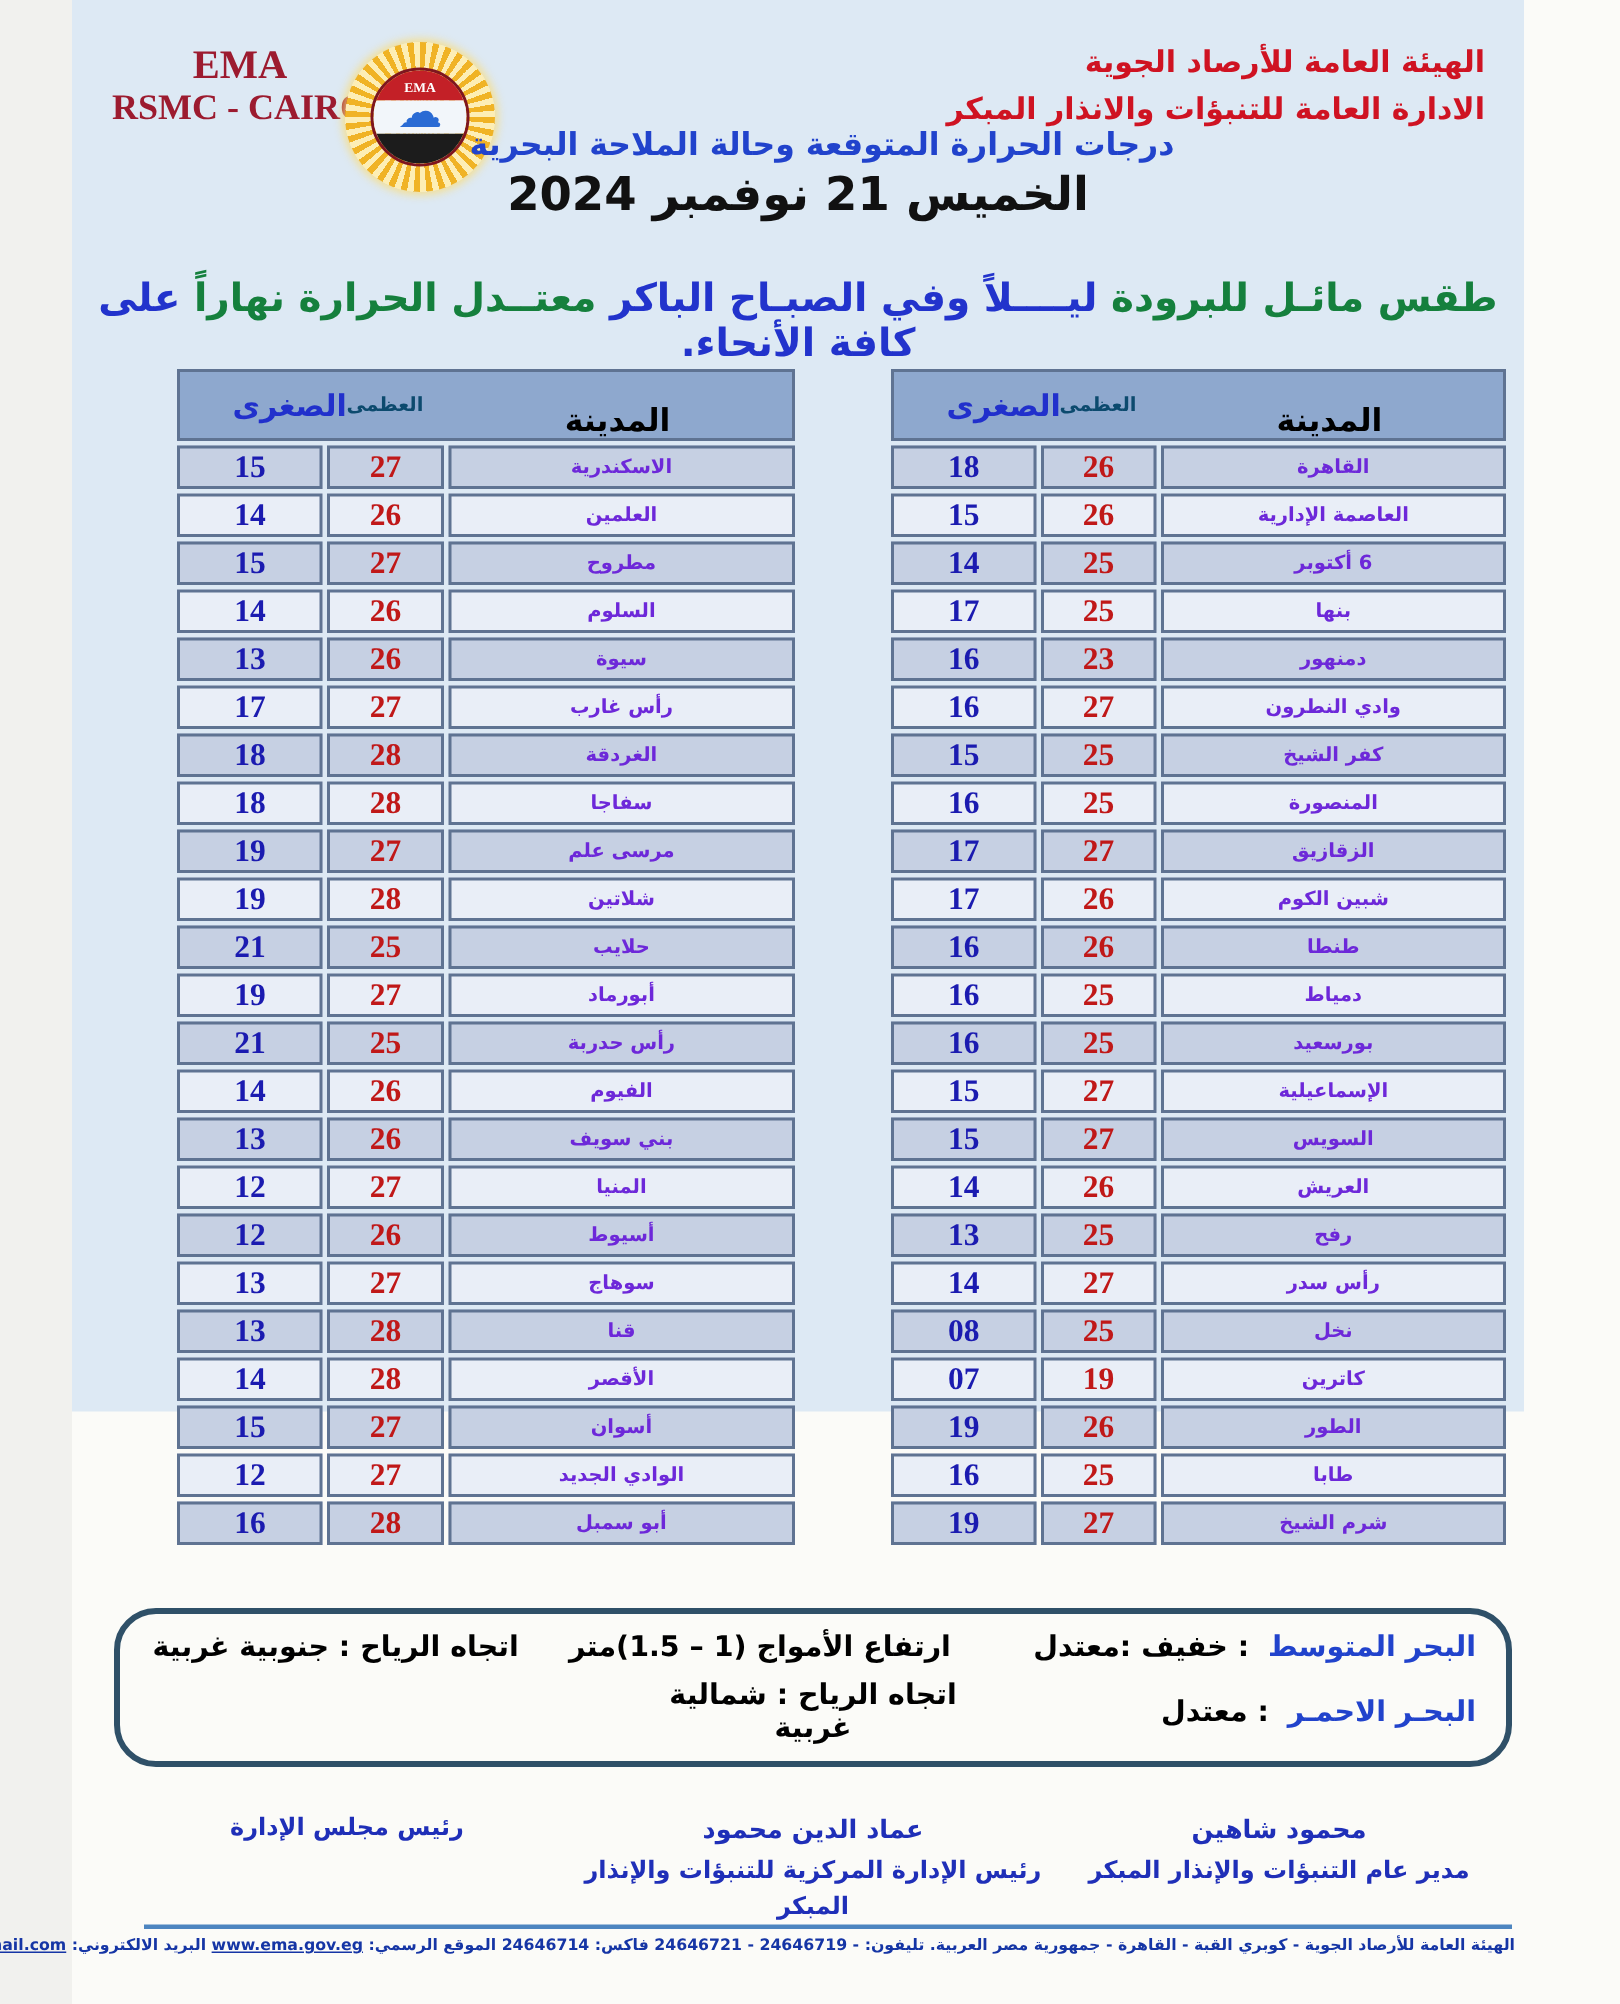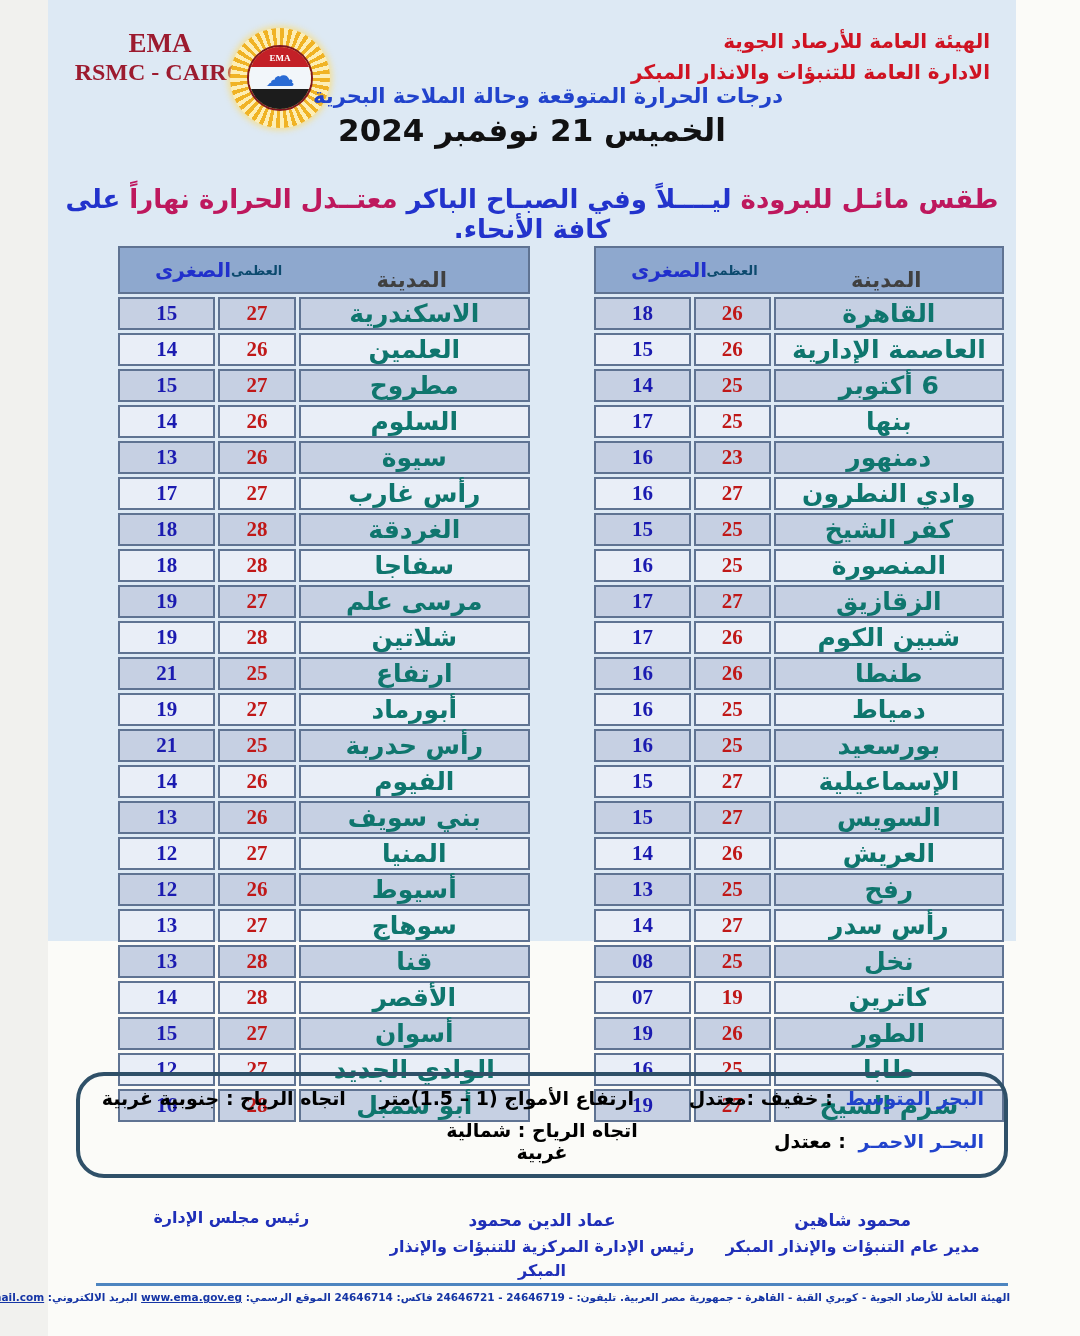--- a/index.html
+++ b/index.html
@@ -32,39 +32,39 @@
   .org-ar { position:absolute; right:26px; top:26px; text-align:right; direction:rtl;
        color:#cf1322; font-weight:bold; font-size:20px; line-height:1.55; }
 
   .doc-title { position:absolute; left:170px; top:84px; width:660px; text-align:center;
        direction:rtl; color:#2143cc; font-weight:bold; font-size:21px; }
   .doc-date { position:absolute; left:0; top:112px; width:968px; text-align:center; direction:rtl;
        color:#111; font-weight:bold; font-size:31px; font-family:"DejaVu Sans",sans-serif; }
 
   .summary { position:absolute; left:0; top:184px; width:968px; text-align:center; direction:rtl;
        font-weight:bold; font-size:26px; letter-spacing:0; }
-  .c-red  { color:#be185d; }
+  .c-red  { color:#15803d; }
   .c-blue { color:#2233cc; }
 
   
   table.temps { position:absolute; top:243px; border-collapse:separate; border-spacing:3px;
        table-layout:fixed; }
   #table-left  { left:67px;  width:418px; }
   #table-right { left:543px; width:416px; }
   .temps th.hdr { height:41px; background:#8ea8ce; border:2px solid #5f7392; padding:0; }
   .hdr-flex { display:flex; width:100%; direction:ltr; align-items:center; }
   .hdr-flex span { display:block; font-weight:bold; }
   .h-min  { width:24%; color:#2130cc; font-size:20px;padding-left:35px; }
   .h-max  { width:19%; color:#0c4a6e; font-size:13px; }
-  .h-city { width:57%; color:#404040; font-size:21px;margin-top:20px; }
+  .h-city { width:57%; color:#000000; font-size:21px;margin-top:20px; }
   .temps td { height:27px; border:2px solid #5f7392; text-align:center; vertical-align:middle;
        padding:0; font-weight:bold; }
   .temps td.min { color:#1b1bb0; font-family:"Liberation Serif",serif; font-size:21px; }
   .temps td.max { color:#c01818; font-family:"Liberation Serif",serif; font-size:21px; }
-  .temps td.city { color:#0f766e; font-size:25px; direction:rtl; }
+  .temps td.city { color:#6d28d9; font-size:13px; direction:rtl; }
   .temps tbody tr:nth-of-type(odd)  td { background:#c6d0e3; }
   .temps tbody tr:nth-of-type(even) td { background:#e9eef7; }
 
   
   .marine { position:absolute; left:28px; top:1072px; width:932px; height:106px;
        border:4px solid #2f5068; border-radius:28px; direction:rtl;
        display:flex; flex-direction:column; justify-content:space-evenly; padding:0 20px; }
   .marine-row { display:flex; align-items:center; font-weight:bold; font-size:19px; direction:rtl; }
   .m-sea   { flex:0 0 36%; text-align:right; }
   .m-waves { flex:0 0 36%; text-align:center; color:#000; }
@@ -195,21 +195,21 @@
 
           <tr>
             <td class="min">19</td>
             <td class="max">28</td>
             <td class="city">شلاتين</td>
           </tr>
 
           <tr>
             <td class="min">21</td>
             <td class="max">25</td>
-            <td class="city">ارتفاع</td>
+            <td class="city">حلايب</td>
           </tr>
 
           <tr>
             <td class="min">19</td>
             <td class="max">27</td>
             <td class="city">أبورماد</td>
           </tr>
 
           <tr>
             <td class="min">21</td>

